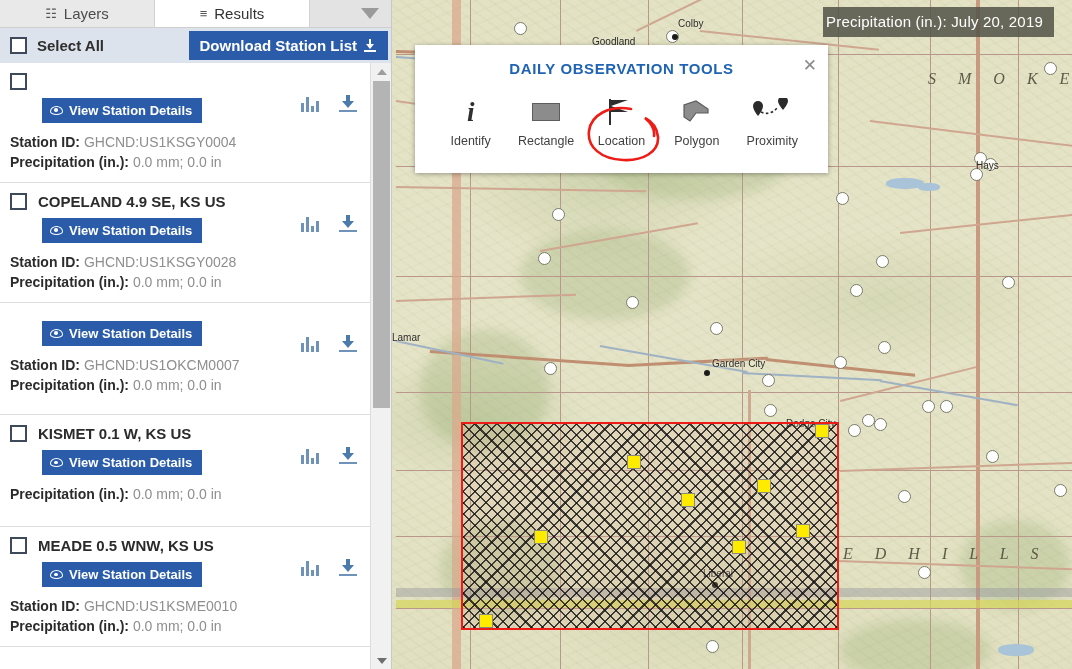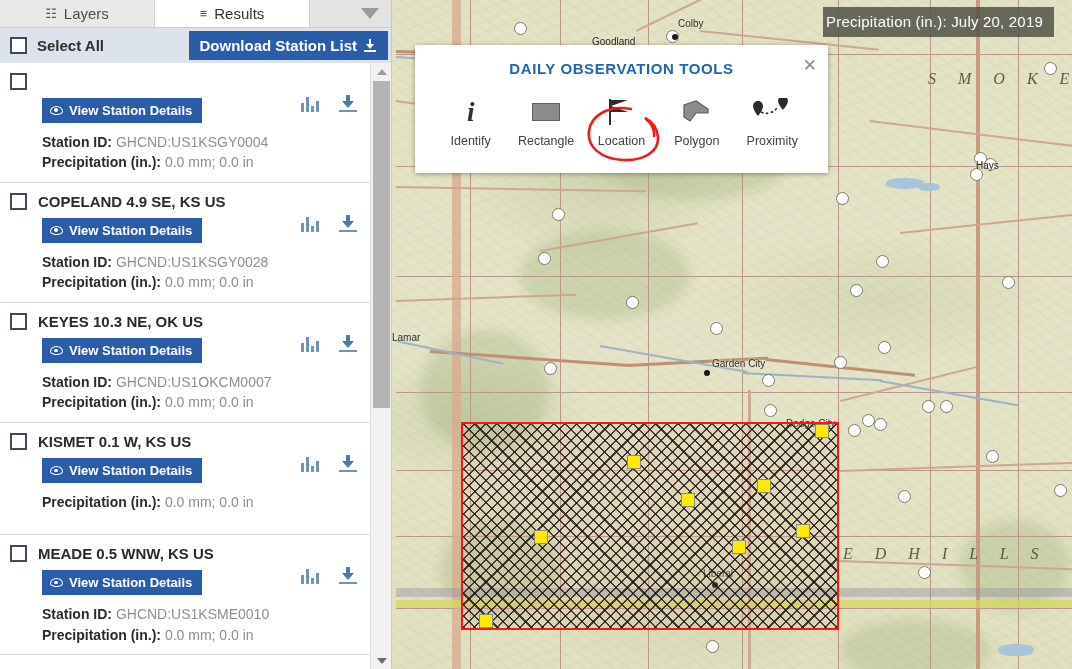--- a/index.html
+++ b/index.html
@@ -310,21 +310,20 @@
   }
   .eye::after {
     content: "";
     position: absolute;
     left: 3.4px; top: 1.4px;
     width: 3.5px; height: 3.5px;
     border-radius: 50%;
     background: #fff;
   }
   .st-meta {
-    margin-left: 32px;
     margin-top: 9px;
     font-size: 14px;
     line-height: 1.45;
   }
   .st-meta .k { font-weight: bold; color: #2b2b2b; }
   .st-meta .v { color: #8e8e8e; }
 
   .row-icons {
     position: absolute;
     right: 14px; top: 32px;
@@ -745,24 +744,20 @@
                 <span style="height:6px"></span>
                 <span style="height:11px"></span>
             </span>
             <span class="ico-dl">
                 <i></i>
               </span>
           </div>
         </div>
 
         <div class="station">
-          <div class="st-head">
-            <span class="cb"></span>
-            <span class="st-name">KEYES 10.3 NE, OK US</span>
-          </div>
           <button class="vsd-btn">
             <span class="eye"></span>
             <span>View Station Details</span>
           </button>
           <div class="st-meta">
             <div><span class="k">Station ID:</span>
                  <span class="v">GHCND:US1OKCM0007</span></div>
             <div><span class="k">Precipitation (in.):</span>
                  <span class="v">0.0 mm; 0.0 in</span></div>
           </div>

